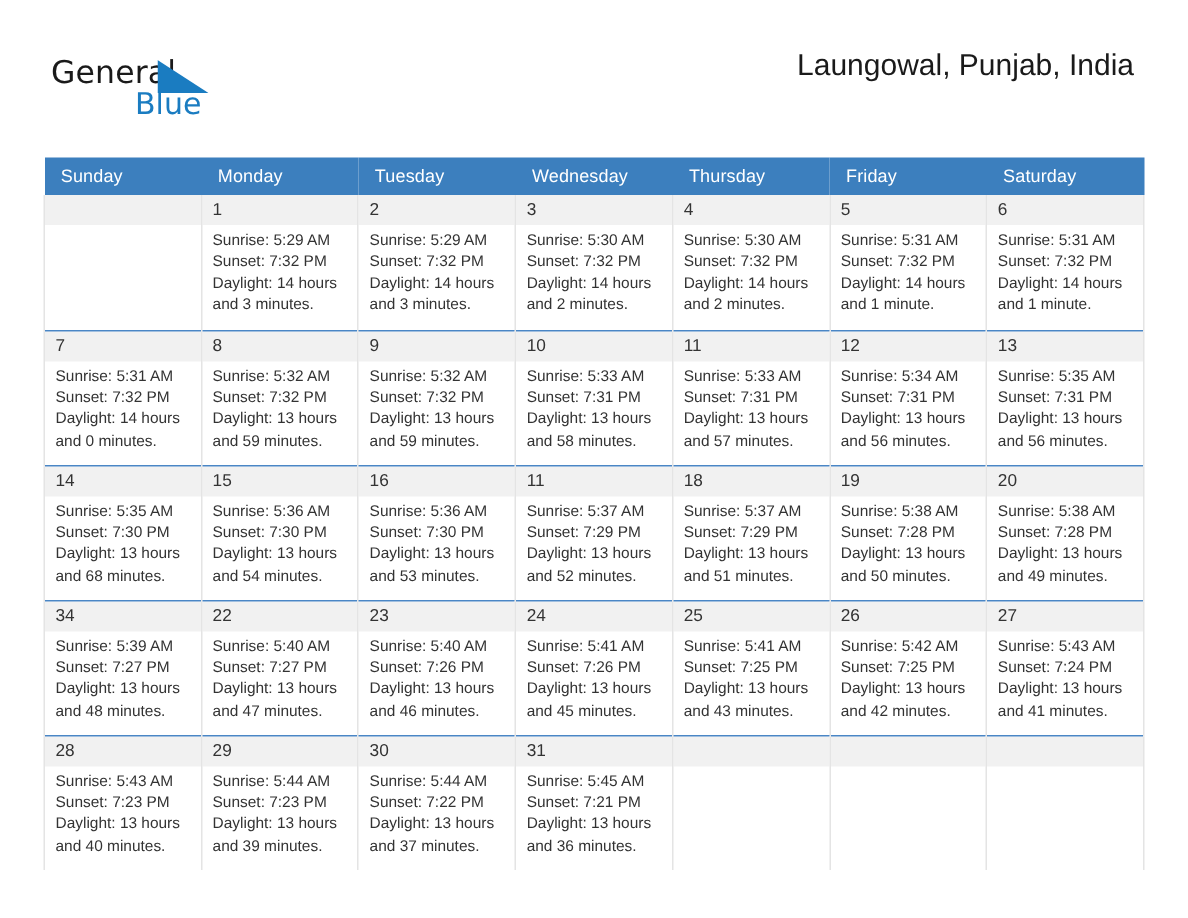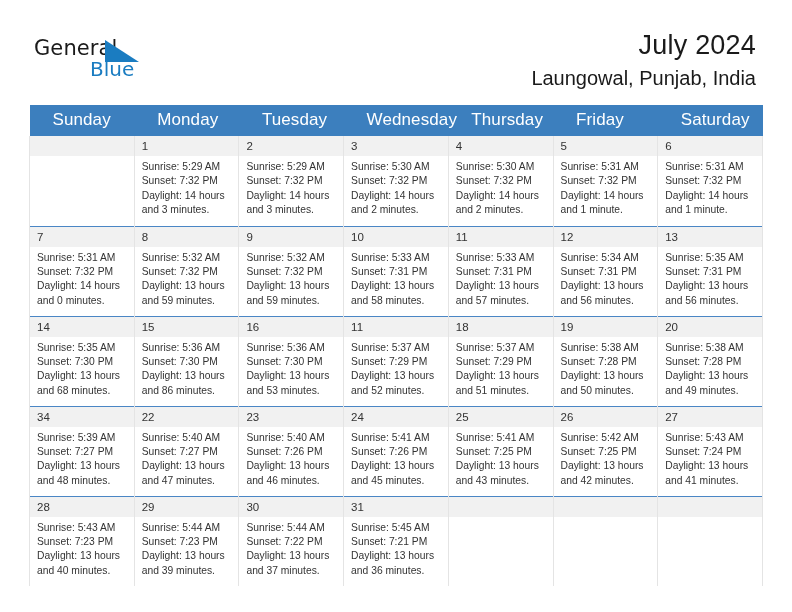--- a/index.html
+++ b/index.html
@@ -84,24 +84,24 @@
     position: absolute;
     left: 29px;
     top: 105px;
     width: 734px;
     border-collapse: collapse;
     table-layout: fixed;
   }
   .calendar th {
     background: #3c7fbe;
     color: #ffffff;
-    font-size: 17px;
+    font-size: 12px;
     font-weight: 400;
     text-align: left;
-    padding: 5px 0 6px 23px;
+    padding: 5px 0 6px 11px;
     height: 21px;
     letter-spacing: 0.1px;
   }
   .calendar td {
     vertical-align: top;
     padding: 0;
     width: 104.85px;
     border-left: 1px solid #e4e4e4;
     border-right: 1px solid #e4e4e4;
   }
@@ -145,21 +145,20 @@
       <span class="logo-general">General</span>
       <span class="logo-triangle">
         <svg width="34" height="22" viewBox="0 0 34 22" xmlns="http://www.w3.org/2000/svg">
           <polygon points="0,0 34,22 0,22" fill="#1a7cc1"></polygon>
         </svg>
       </span>
       <span class="logo-blue">Blue</span>
     </div>
 
     <div class="title-block">
-      <div class="cal-title">July 2024</div>
       <div class="cal-subtitle">Laungowal, Punjab, India</div>
     </div>
 
   </div>
 
   <table class="calendar">
     <thead>
       <tr>
         <th>Sunday</th>
         <th>Monday</th>
@@ -310,21 +309,21 @@
               <div class="ln">Daylight: 13 hours</div>
               <div class="ln">and 68 minutes.</div>
             </div>
           </td>
           <td>
             <span class="daynum">15</span>
             <div class="lines">
               <div class="ln">Sunrise: 5:36 AM</div>
               <div class="ln">Sunset: 7:30 PM</div>
               <div class="ln">Daylight: 13 hours</div>
-              <div class="ln">and 86 minutes.</div>
+              <div class="ln">and 54 minutes.</div>
             </div>
           </td>
           <td>
             <span class="daynum">16</span>
             <div class="lines">
               <div class="ln">Sunrise: 5:36 AM</div>
               <div class="ln">Sunset: 7:30 PM</div>
               <div class="ln">Daylight: 13 hours</div>
               <div class="ln">and 53 minutes.</div>
             </div>

